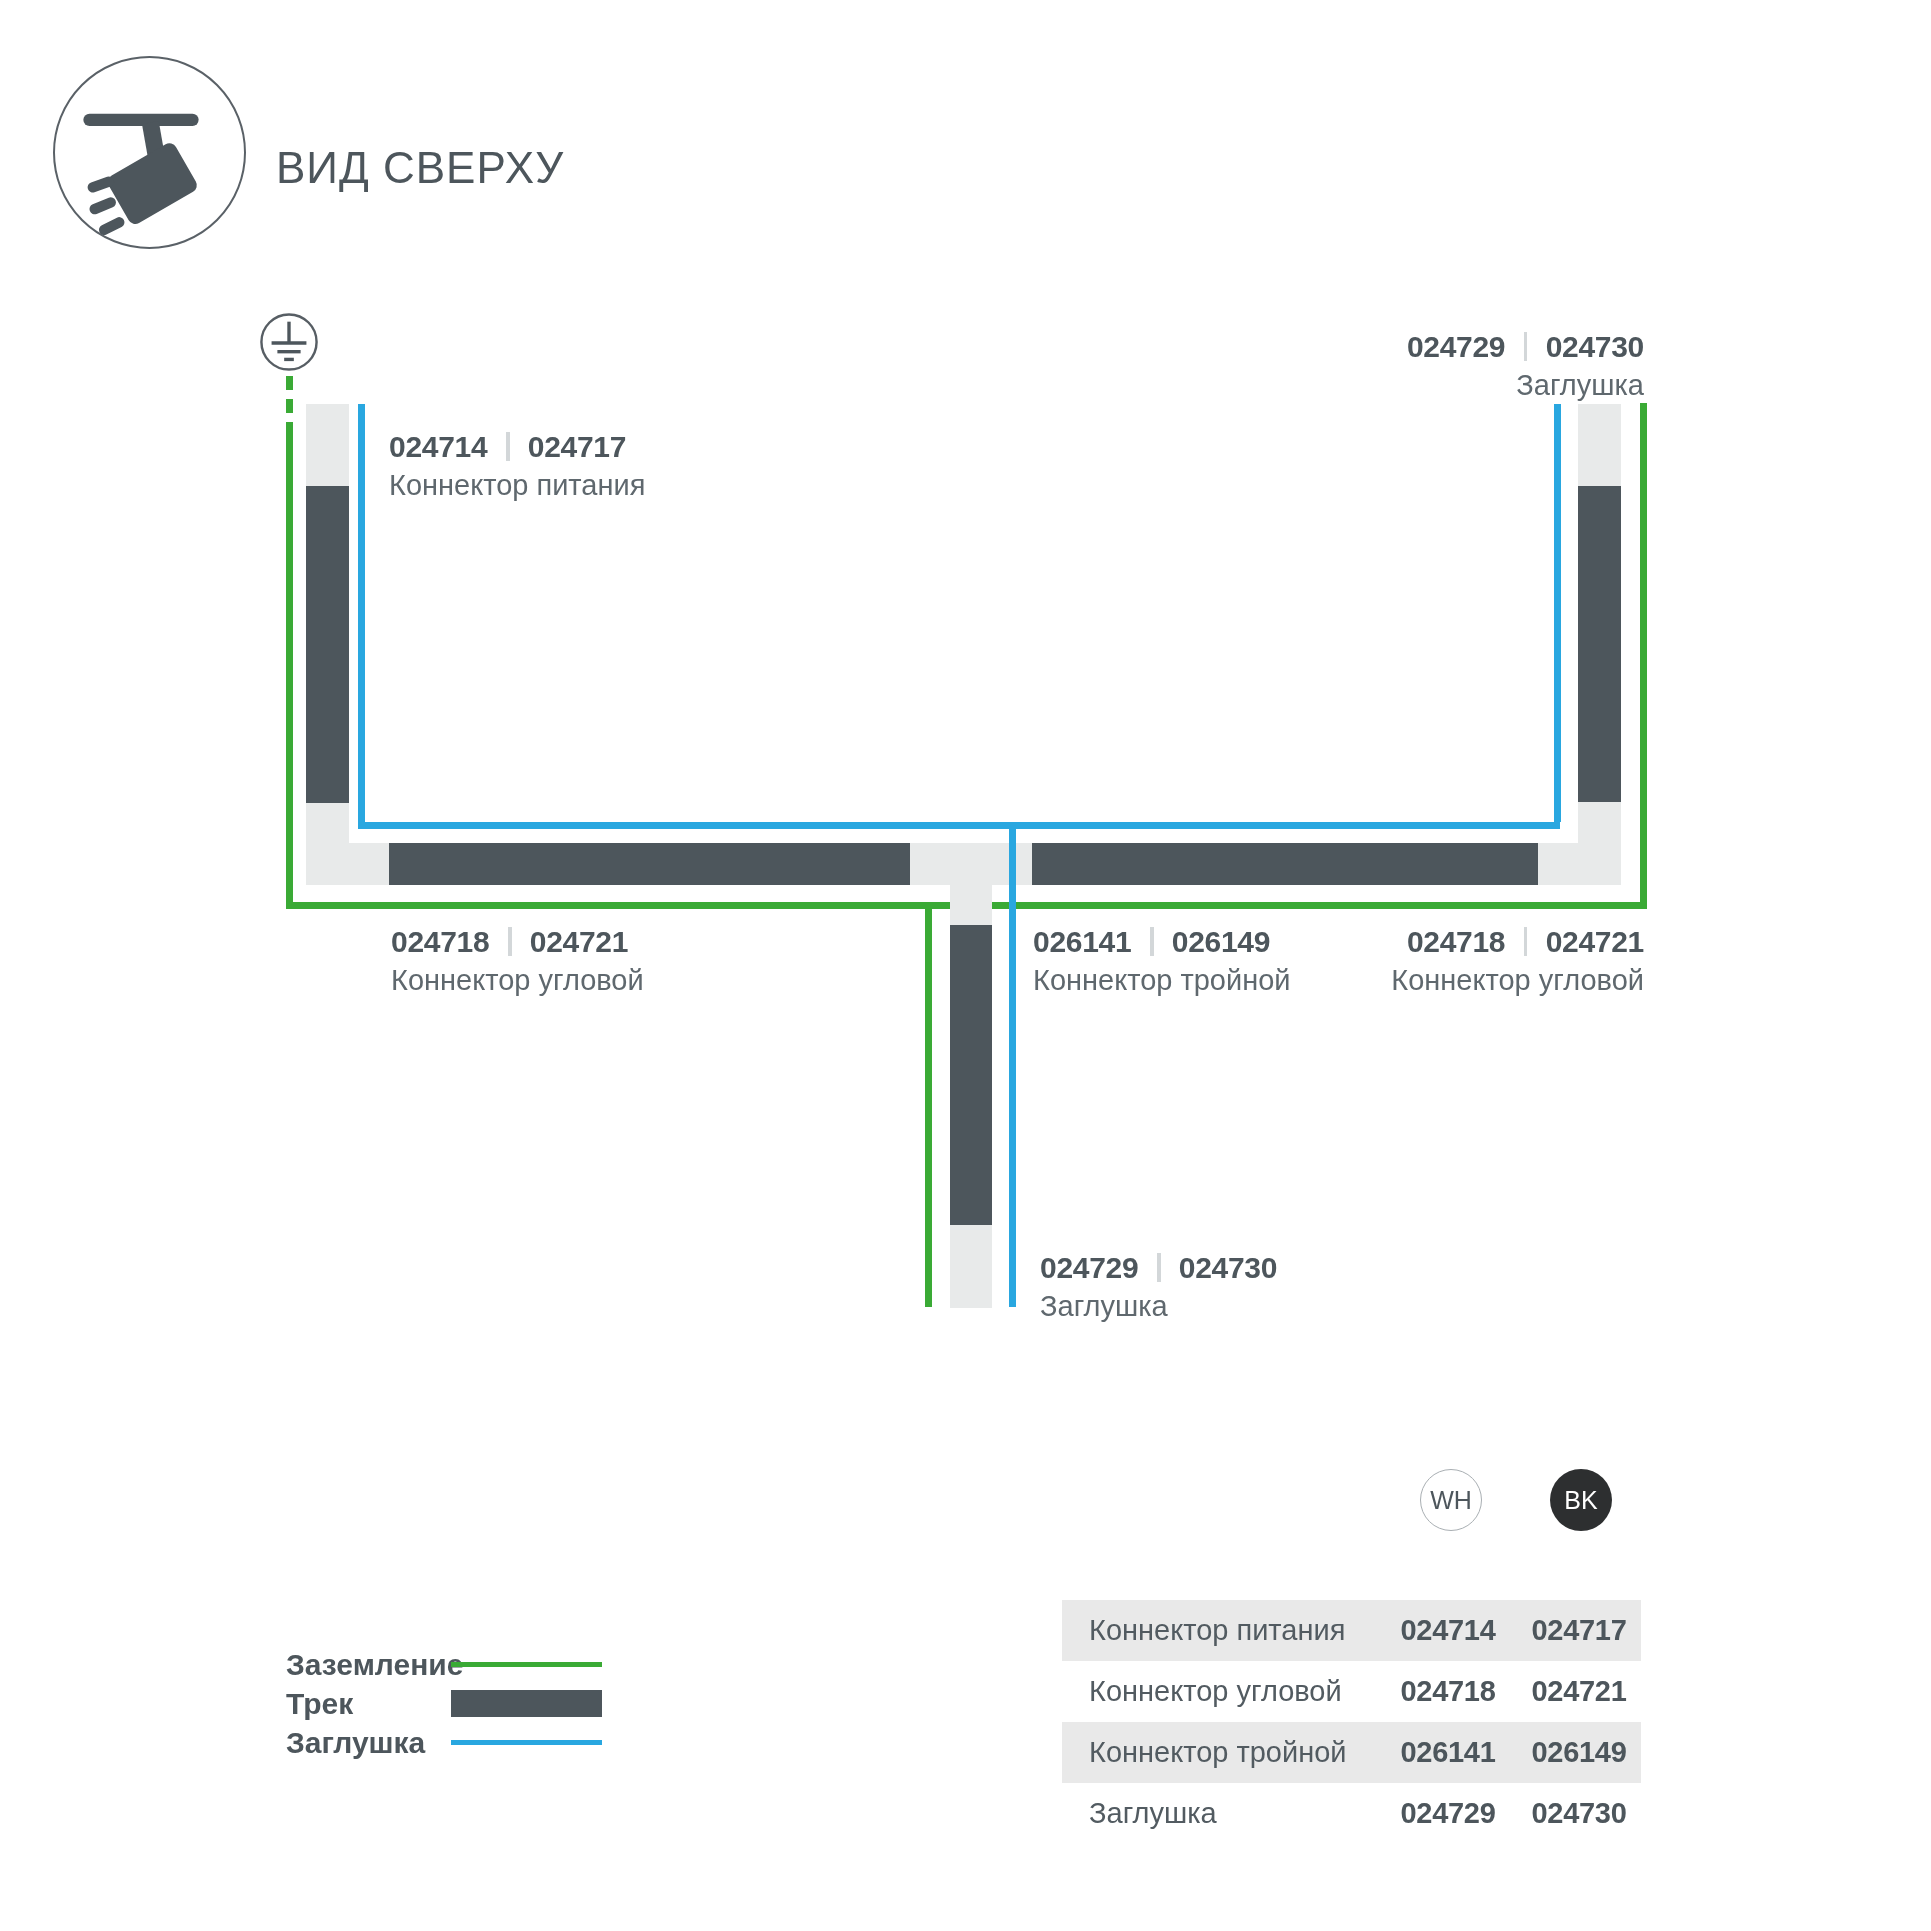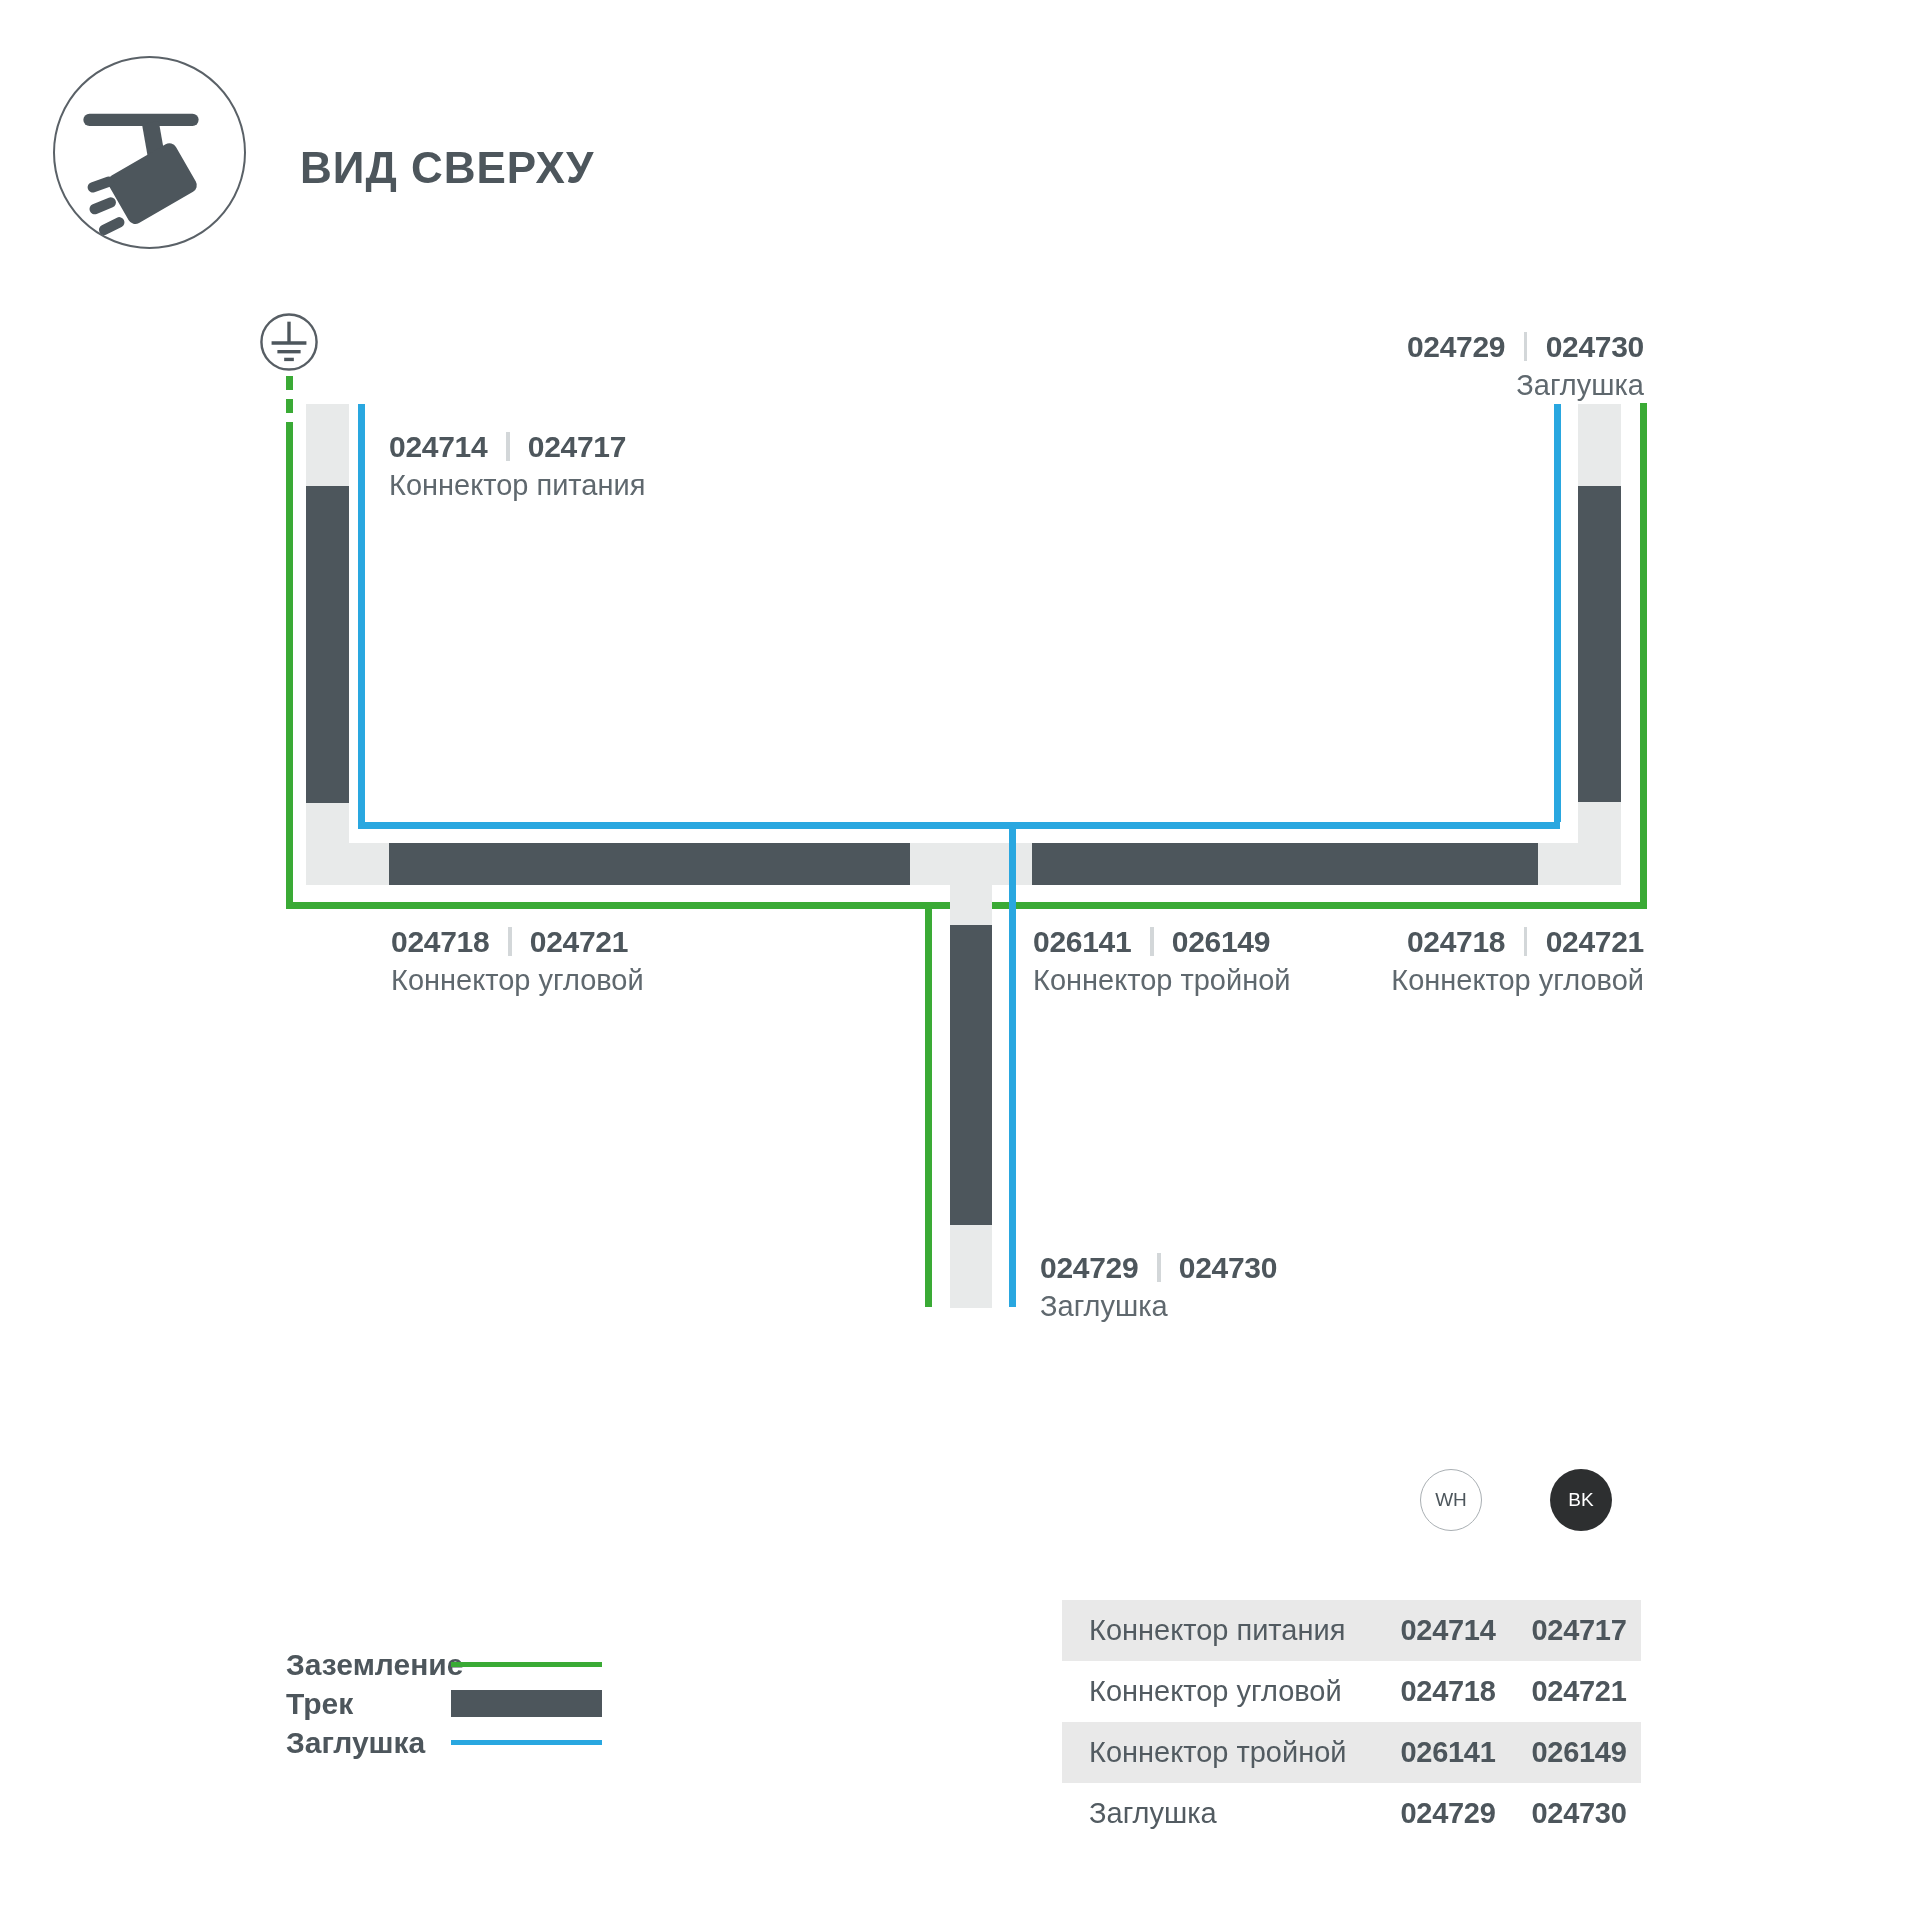--- a/index.html
+++ b/index.html
@@ -7,22 +7,22 @@
     width:1931px;height:1931px;background:#ffffff;position:relative;
     font-family:"Liberation Sans", sans-serif;color:#4d565c;
   }
   
   .hdr-circle{
     position:absolute;left:53px;top:56px;width:193px;height:193px;
     border:2.9px solid #5a6167;border-radius:50%;box-sizing:border-box;
     display:flex;align-items:center;justify-content:center;background:#fff;
   }
   .page-title{
-    position:absolute;left:300px;top:145px;margin:0;
-    font-size:44px;line-height:46px;font-weight:700;letter-spacing:1px;color:#4d565c;
+    position:absolute;left:276px;top:145px;margin:0;
+    font-size:44px;line-height:46px;font-weight:400;letter-spacing:1px;color:#4d565c;
   }
   
   .vline,.hline{position:absolute;}
   .green{background:#3aaa35;}
   .blue{background:#29a7e0;}
   .green-dash{
     position:absolute;
     background:repeating-linear-gradient(to bottom,#3aaa35 0 14.5px,transparent 14.5px 23px);
   }
   .track-light{position:absolute;background:#e8eaea;}
@@ -50,21 +50,21 @@
     width:165px;font-size:30px;font-weight:700;color:#4d565c;white-space:nowrap;
   }
   .legend .sw{width:151px;}
   .sw-green{height:5.8px;background:#3aaa35;}
   .sw-track{height:27px;background:#4d565c;}
   .sw-blue{height:5.8px;background:#29a7e0;}
   
   .variant{
     position:absolute;width:62px;height:62px;border-radius:50%;box-sizing:border-box;
     display:flex;align-items:center;justify-content:center;
-    font-size:19px;font-weight:400;
+    font-size:25px;font-weight:400;
   }
   .variant.wh{left:1420px;top:1469px;border:1.9px solid #a9afb3;color:#4d565c;background:#fff;}
   .variant.bk{left:1550px;top:1469px;background:#2d2f30;color:#ffffff;}
   
   .parts-table{position:absolute;left:1062px;top:1600px;width:579px;}
   .prow{
     display:grid;grid-template-columns:1fr 131px 131px;
     align-items:center;height:61px;box-sizing:border-box;
     padding-right:14.5px;
   }

